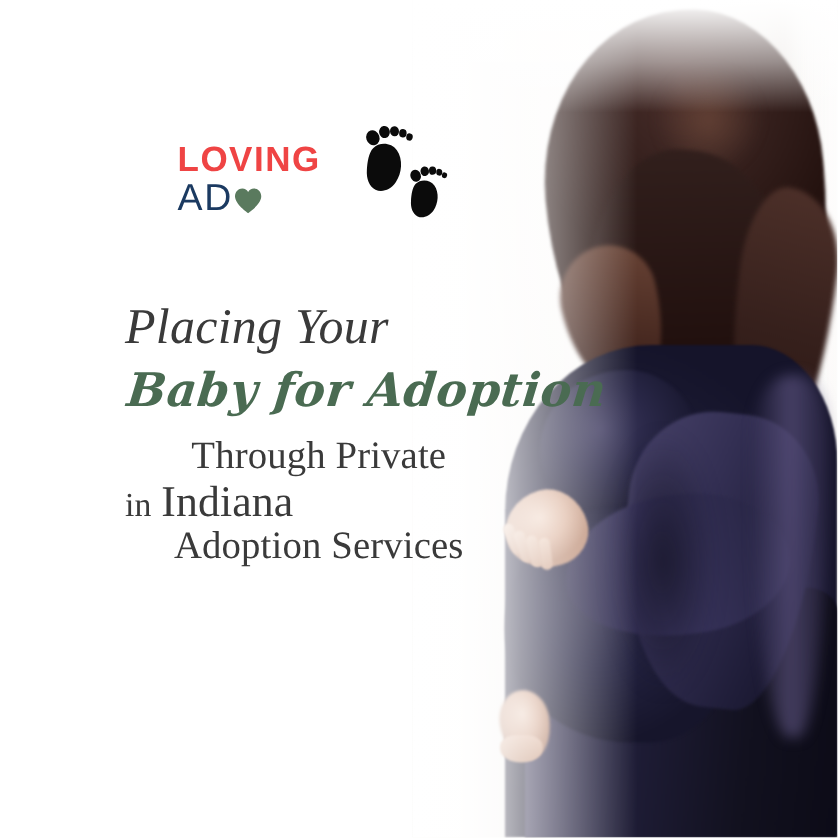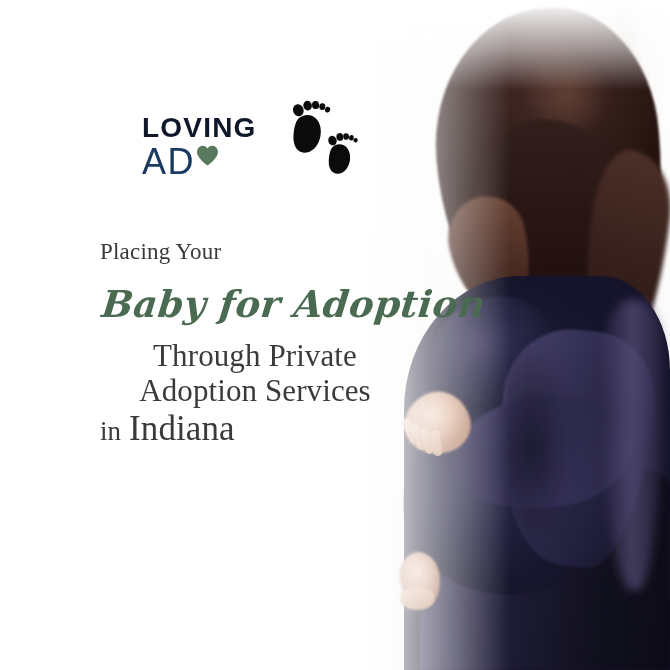--- a/index.html
+++ b/index.html
@@ -243,35 +243,36 @@
     left: 142px;
     top: 112px;
     width: 230px;
     height: 72px;
   }
   .logo-text {
     position: absolute;
     left: 0; top: 0;
     font-family: "Liberation Sans", sans-serif;
     font-weight: 700;
-    color: #0f172a;
+    color: #ef4444;
     line-height: 1;
   }
   .logo-line1 {
     font-size: 28px;
     letter-spacing: 1.2px;
     top: 2px;
   }
   .logo-line2-wrap {
     position: absolute;
     left: 0; top: 32px;
     display: flex;
+    align-items: center;
     font-family: "Liberation Sans", sans-serif;
     font-weight: 400;
-    font-size: 36px;
+    font-size: 30px;
     letter-spacing: 1.4px;
     color: #1b3a61;
     line-height: 1;
   }
   .heart {
     display: inline-block;
     position: relative;
     width: 23px; height: 21px;
     margin: 0 1px 0 1px;
     transform: translateY(1px);
@@ -292,23 +293,24 @@
     top: 240px;
     width: 310px;
   }
   .hl-line {
     color: #3a3a3a;
     font-family: "Liberation Serif", serif;
     line-height: 1.06;
     white-space: nowrap;
   }
   .hl-1 {
-    font-size: 23px;
+    font-size: 40px;
     letter-spacing: .2px;
-    margin-bottom: 18px;
+    margin-bottom: 8px;
+    font-style: italic;
   }
   .hl-script {
     font-family: "DejaVu Serif", serif;
     font-style: italic;
     font-weight: 700;
     font-size: 37px;
     color: #4a6b52;
     letter-spacing: .4px;
     margin: 2px 0 14px 2px;
     transform: skewX(-6deg);
@@ -406,21 +408,21 @@
     </svg>
   </div>
 
   <div class="headline">
     <div class="hl-line hl-1">Placing Your</div>
 
     <span class="hl-script">Baby for Adoption</span>
 
     <div class="hl-line hl-3">Through Private</div>
 
-    <div class="hl-line hl-4">Adoption Services</div>
-
     <div class="hl-line hl-5">
       <span class="hl-in">in</span>
       <span class="hl-state">Indiana</span>
     </div>
+
+    <div class="hl-line hl-4">Adoption Services</div>
   </div>
 
 </div>
 
 </body></html>

